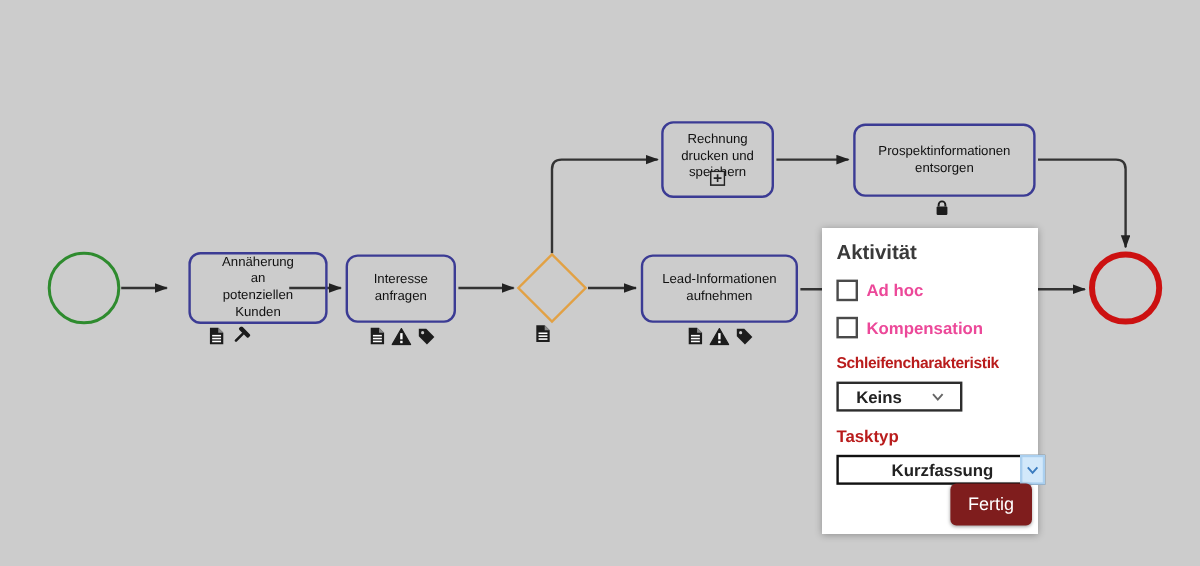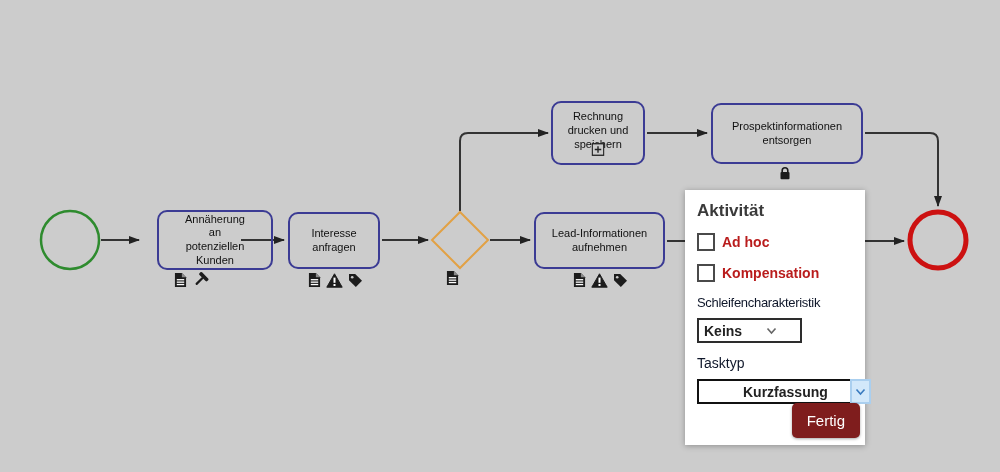--- a/index.html
+++ b/index.html
@@ -44,25 +44,25 @@
     padding:11px 12px;
   }
   .panel h2{
     margin:0 0 12px 0;
     font-size:17px;font-weight:bold;color:#3a3a3a;
   }
   .chk-row{display:flex;align-items:center;gap:7px;margin-bottom:13px;cursor:pointer;}
   .chk-box{
     width:14px;height:14px;border:2px solid #4a4a4a;background:#fff;flex:0 0 auto;
   }
-  .chk-label{font-size:14px;font-weight:bold;color:#b91c1c;}
-  .fld-label{font-size:14px;font-weight:normal;color:#0f172a;margin:2px 0 8px 0;}
+  .chk-label{font-size:14px;font-weight:bold;color:#ec4899;}
+  .fld-label{font-size:14px;font-weight:bold;color:#b91c1c;margin:2px 0 8px 0;}
   .fld-label.tight{font-size:13px;letter-spacing:-0.3px;}
   .select{
-    display:flex;align-items:center;justify-content:flex-start;
+    display:flex;align-items:center;justify-content:center;
     border:2px solid #2d2d2d;background:#fff;height:21px;
     font-size:14px;font-weight:bold;color:#222;
     padding:0 4px 0 5px;cursor:pointer;box-sizing:content-box;gap:24px;
   }
   .select.keins{width:92px;margin-bottom:12px;}
   .select.tasktyp{width:126px;padding-right:0;border-color:#111;padding-left:44px;}
   .select .chev{display:flex;align-items:center;justify-content:center;}
   .select.tasktyp .chev{
     width:19px;height:21px;background:#d2e8fa;
     box-shadow:0 0 0 2px #aacfef;

